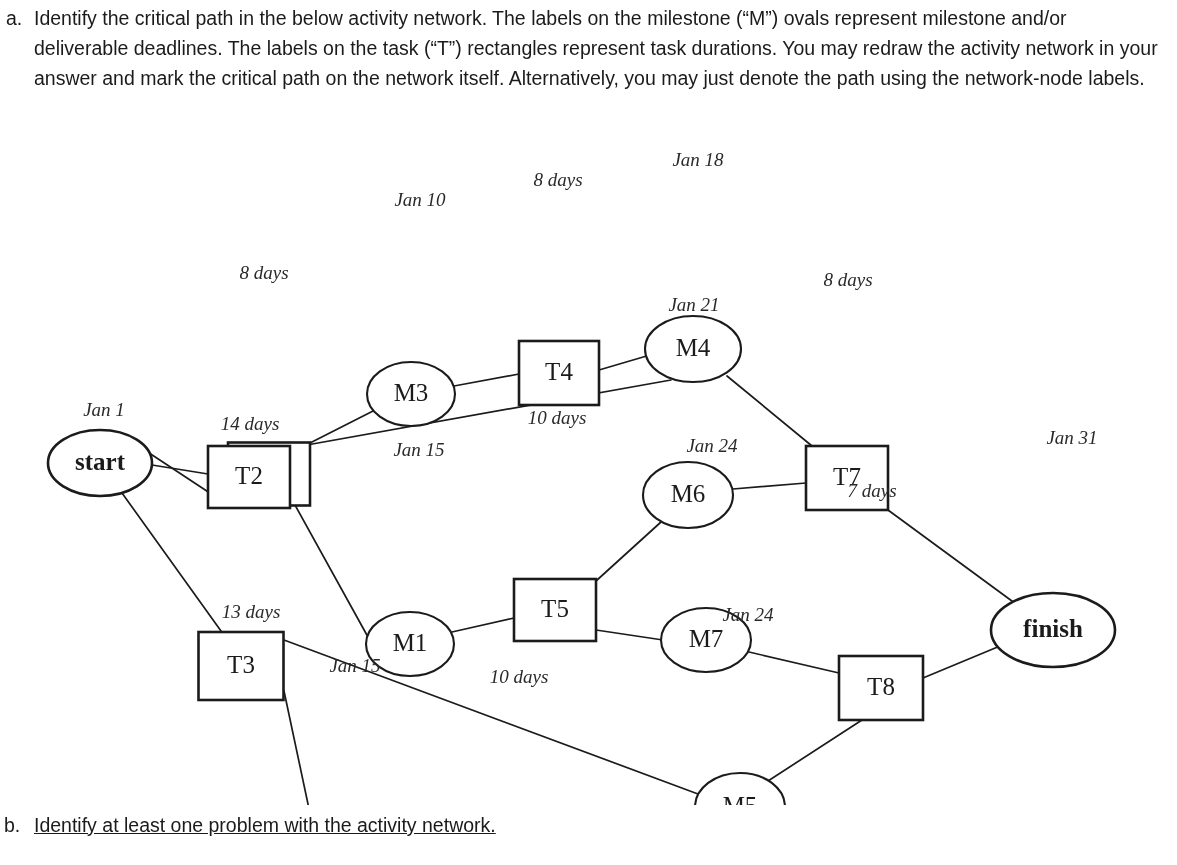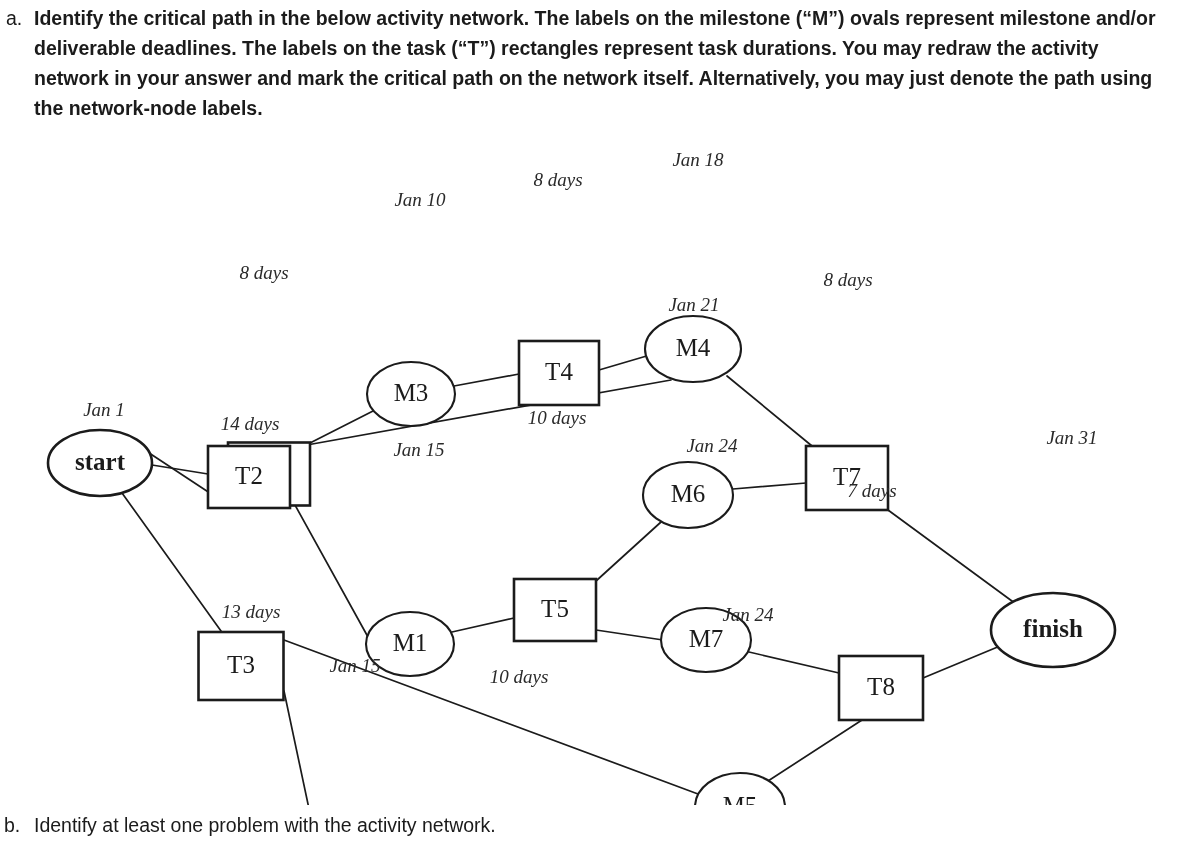--- a/index.html
+++ b/index.html
@@ -39,29 +39,29 @@
     line-height: 30px;
     color: #1b1b1b;
   }
 
   #question-a {
     left: 0px;
     top: 3px;
     width: 1177px;
     padding-right: 8px;
   }
-  #question-a .q-body { width: 1128px; font-weight: bold; }
+  #question-a .q-body { width: 1128px; }
 
   #question-b {
     left: 0px;
     top: 810px;
     width: 900px;
   }
   #question-b .q-marker { padding-left: 4px; }
-  #question-b .q-body { width: 820px; }
+  #question-b .q-body { width: 820px; text-decoration: underline; }
 
   
   #diagram-wrap {
     position: absolute;
     left: 0;
     top: 140px;
     width: 1177px;
     height: 665px;
   }
   #network-svg {

